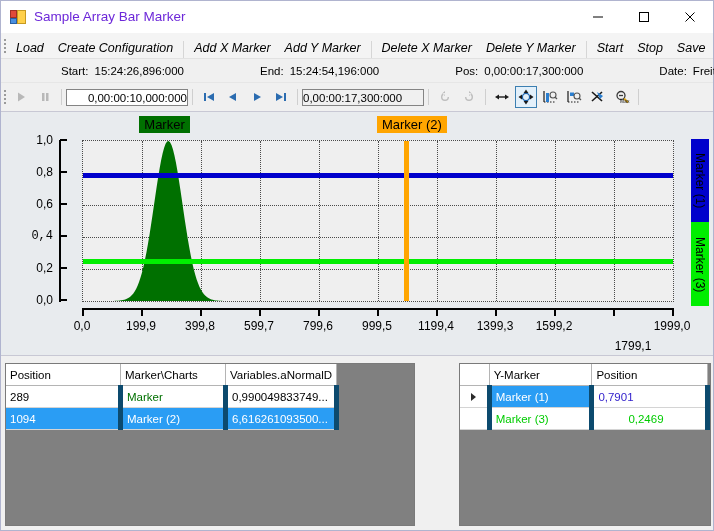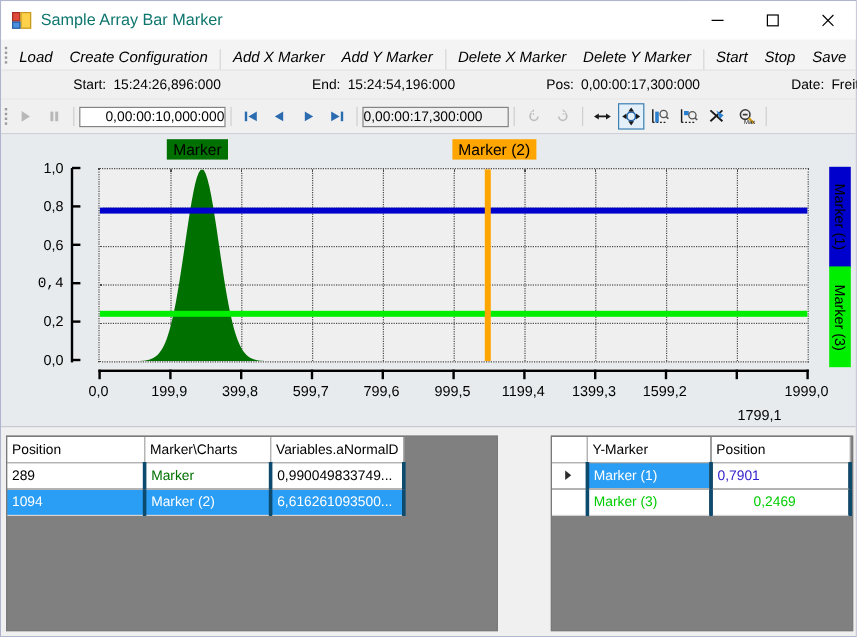--- a/index.html
+++ b/index.html
@@ -39,21 +39,21 @@
     flex: 0 0 auto;
   }
   .app-icon i {
     position: absolute; display: block;
   }
   .app-icon .q1 { left: 0; top: 1px; width: 7px; height: 8px; background: #e04a3a; border: 1px solid #a03024; box-sizing: border-box;}
   .app-icon .q2 { left: 7px; top: 1px; width: 9px; height: 14px; background: #ffd04a; border: 1px solid #c79a20; box-sizing: border-box;}
   .app-icon .q3 { left: 0; top: 9px; width: 7px; height: 6px; background: #4a8fe0; border: 1px solid #2a5fa0; box-sizing: border-box;}
   .title-text {
     font-size: 13.5px;
-    color: #0f766e;
+    color: #6d28d9;
     flex: 1 1 auto;
     white-space: nowrap;
   }
   .win-buttons { display: flex; height: 31px; flex: 0 0 auto; }
   .win-btn {
     width: 46px; height: 31px;
     display: flex; align-items: center; justify-content: center;
     background: #ffffff;
   }
   .win-btn svg { display: block; }
@@ -261,21 +261,21 @@
     font-weight: normal;
     text-align: left;
     padding: 2px 4px;
     height: 17px;
     color: #000;
     overflow: hidden;
     white-space: nowrap;
   }
   table.dg td {
     background: #ffffff;
-    border-right: 3px solid #0c4a6e;
+    border-right: 5px solid #0c4a6e;
     border-bottom: 1px solid #d4d4d4;
     padding: 2px 4px;
     height: 17px;
     overflow: hidden;
     white-space: nowrap;
     text-overflow: ellipsis;
   }
   table.dg tr.sel td { background: #2a9df4; color: #ffffff; }
   .rowheader {
     width: 17px;

